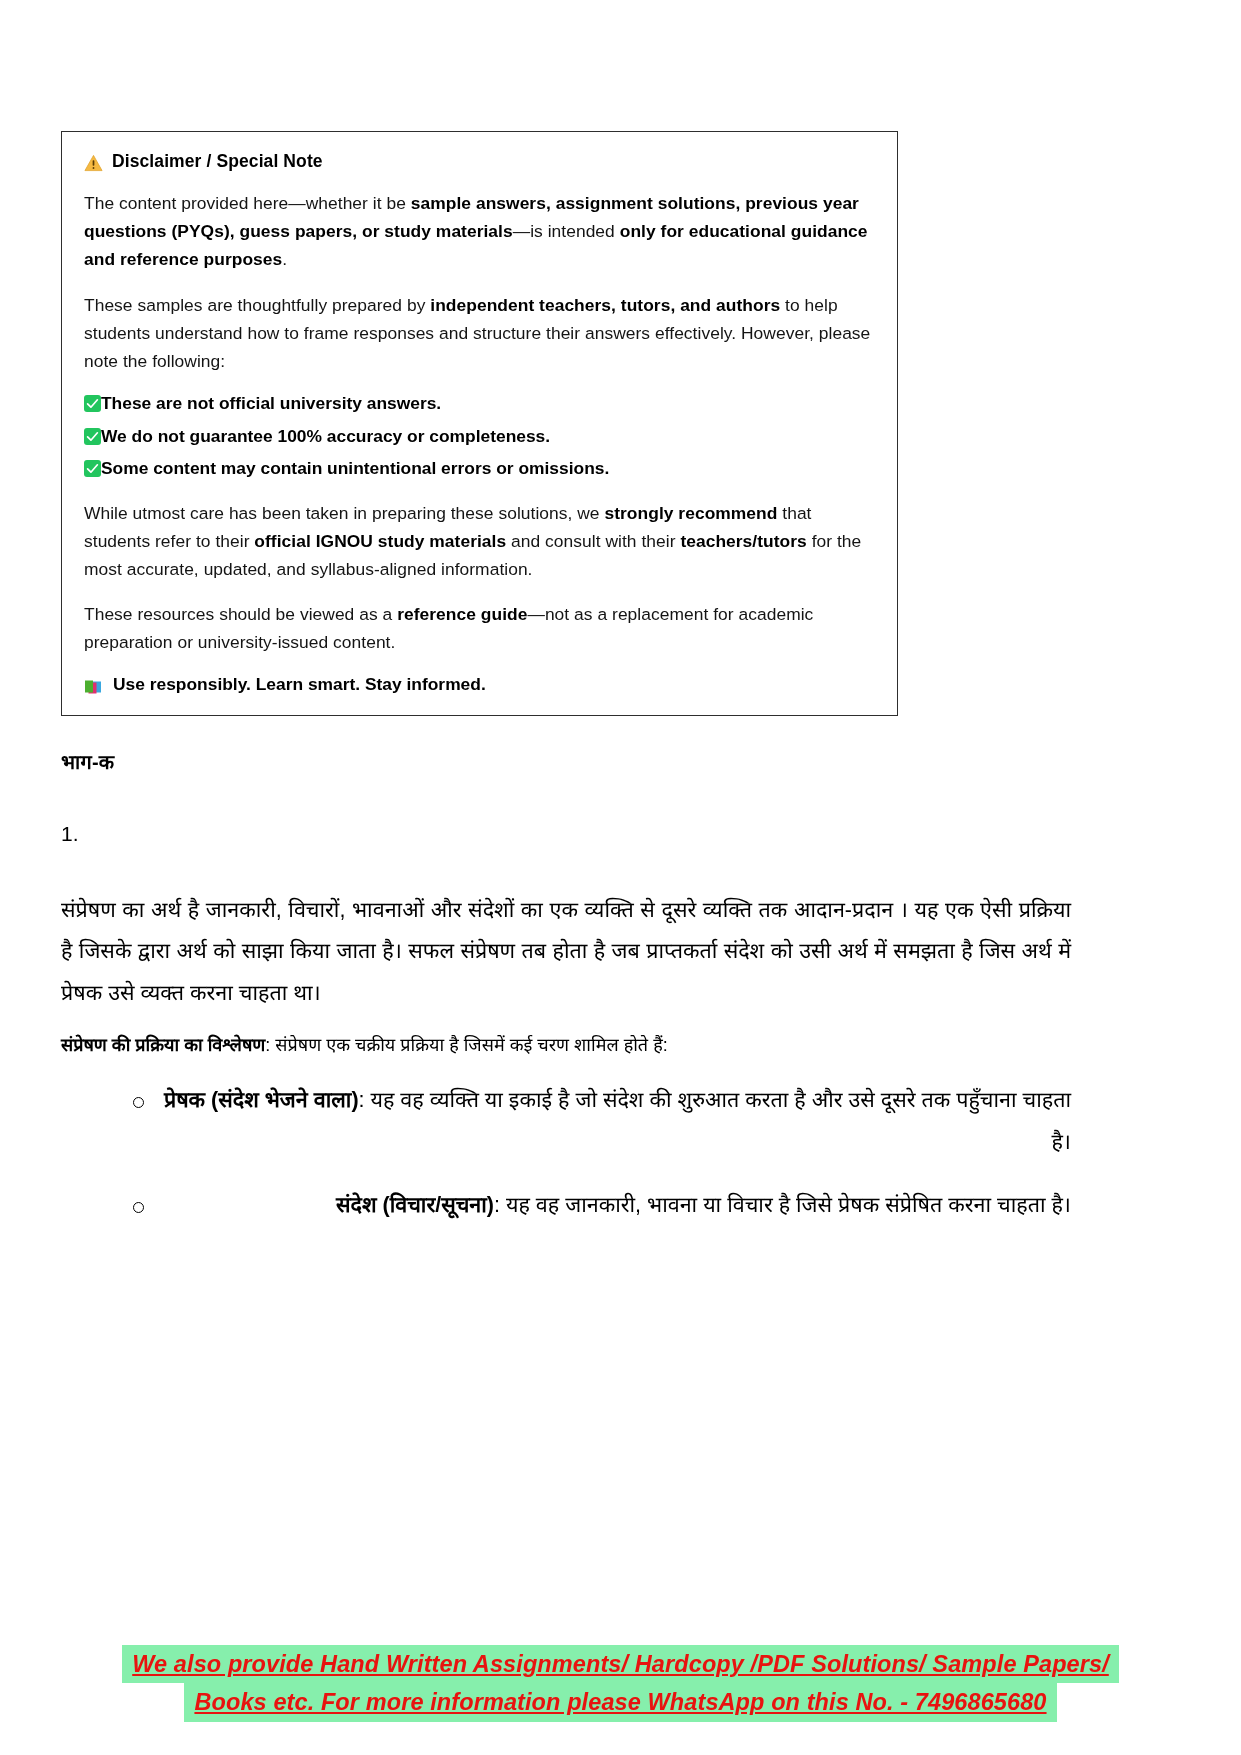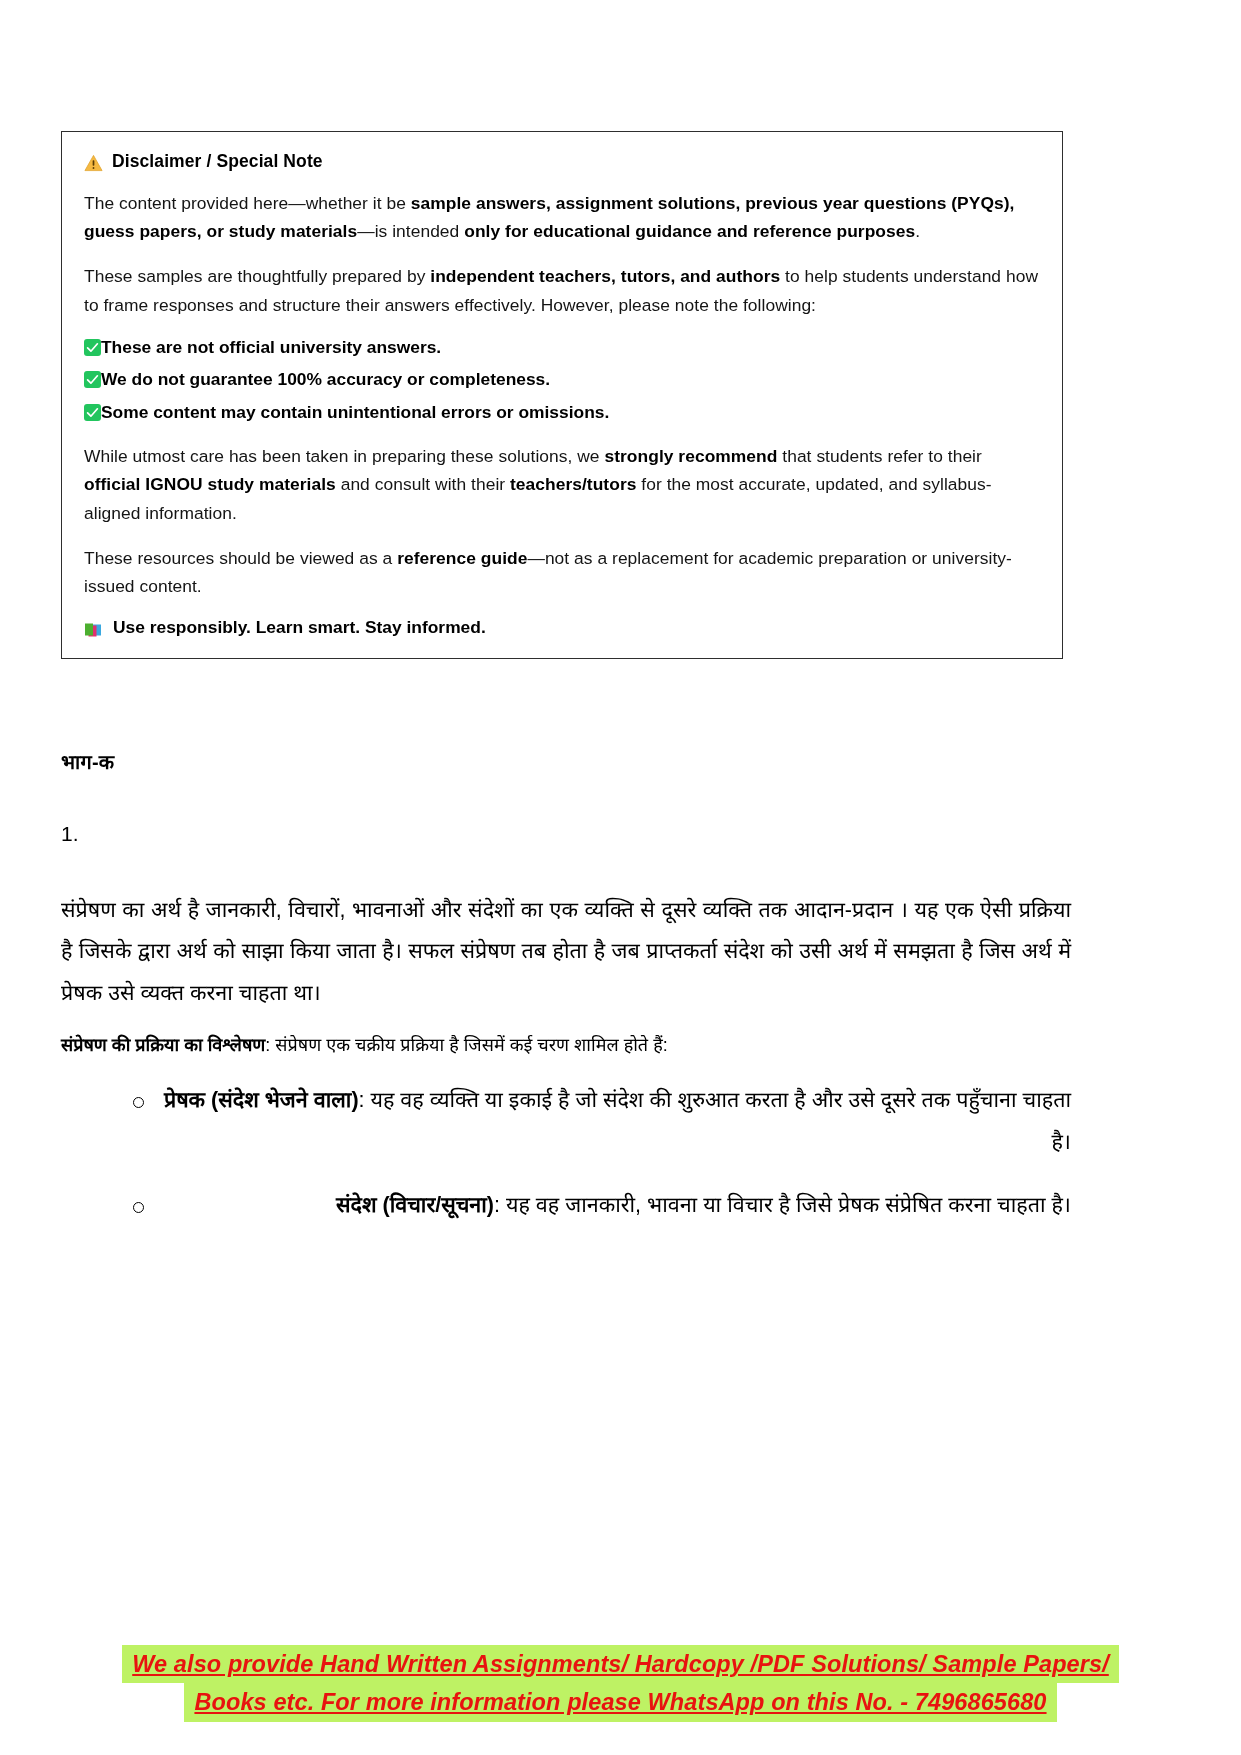--- a/index.html
+++ b/index.html
@@ -21,21 +21,21 @@
     top: 0; left: 0;
     width: 1241px;
     height: 1755px;
   }
 
   
   .disclaimer-box {
     position: absolute;
     left: 61px;
     top: 131px;
-    width: 1002px;
+    width: 837px;
     border: 1.6px solid #2e2e2e;
     box-sizing: border-box;
     padding: 16px 22px 20px 22px;
     background: #ffffff;
   }
 
   .disc-title {
     display: flex;
     align-items: center;
     gap: 9px;
@@ -190,21 +190,21 @@
   
   .footer-banner {
     position: absolute;
     left: 0;
     top: 1645px;
     width: 1241px;
     text-align: center;
   }
   .footer-line {
     display: inline-block;
-    background: #bef264;
+    background: #86efac;
     color: #e8130f;
     font-weight: bold;
     font-style: italic;
     text-decoration: underline;
     font-size: 23.5px;
     line-height: 1.55;
     padding: 1px 10px;
     letter-spacing: 0.1px;
   }
 </style>

